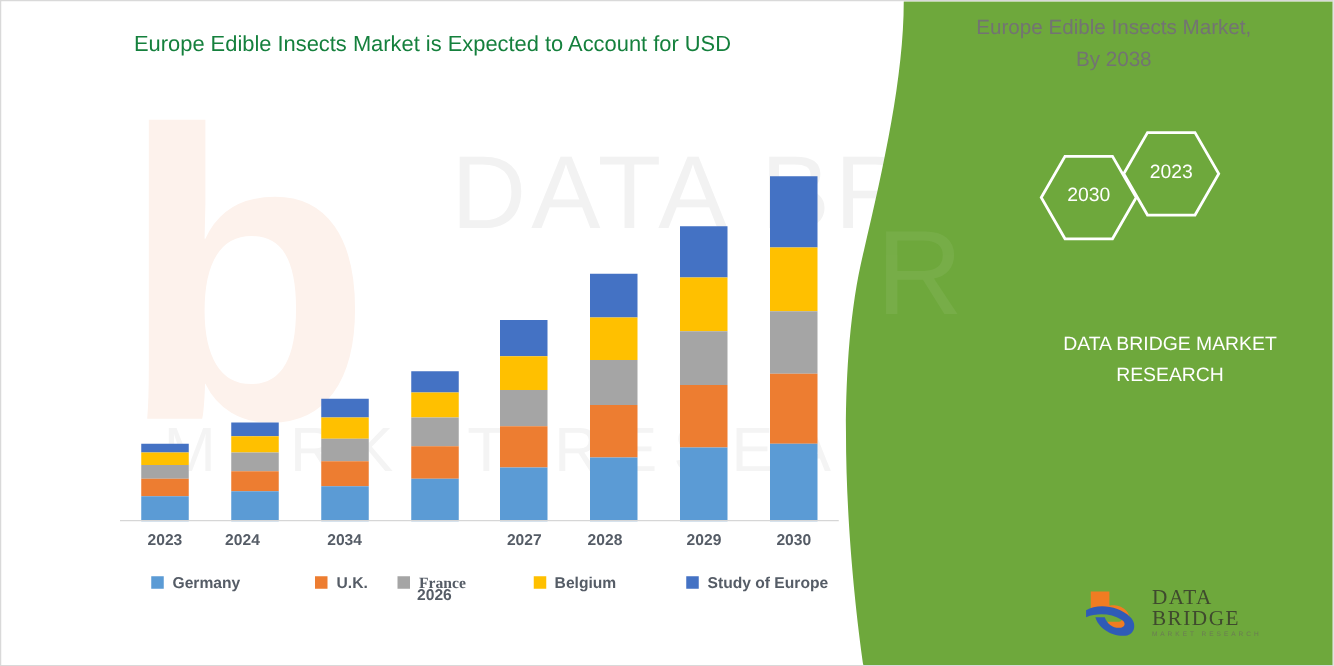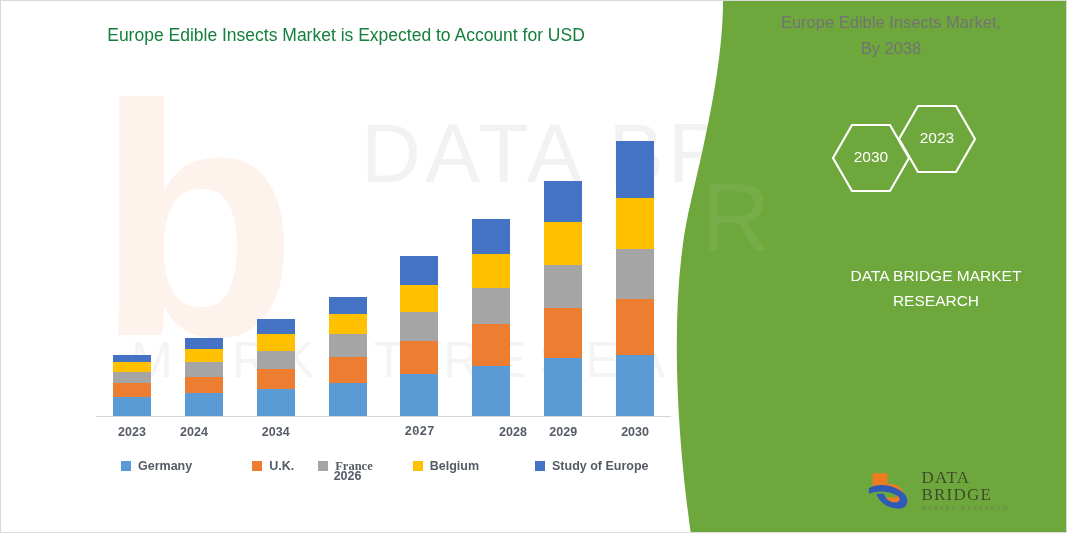--- a/index.html
+++ b/index.html
@@ -306,40 +306,40 @@
           <div class="seg" style="background: rgb(237, 125, 49); height: 20.3571%;"></div>
           <div class="seg" style="background: rgb(91, 155, 213); height: 22.5%;"></div>
         </div>
       </div>
     <div id="axis-line"></div>
     <div id="xlabels">
         <div class="xlabel" style="left: -0.0625px;">2023</div>
         <div class="xlabel" style="left: 62px;">2024</div>
         <div class="xlabel" style="left: 143.688px;">2034</div>
         <div class="xlabel" style="left: 215.562px; margin-top: 44px;">2026</div>
-        <div class="xlabel" style="left: 287.438px; font-family: Liberation Mono, monospace;">2027</div>
-        <div class="xlabel" style="left: 381px;">2028</div>
+        <div class="xlabel" style="left: 287.438px;">2027</div>
+        <div class="xlabel" style="left: 352px;">2028</div>
         <div class="xlabel" style="left: 431.188px;">2029</div>
         <div class="xlabel" style="left: 503.062px;">2030</div>
       </div>
 
     <div id="legend">
         <div class="legend-item" style="margin-left: 0px;">
           <span class="legend-swatch" style="background: rgb(91, 155, 213);"></span>
           <span>Germany</span>
         </div>
         <div class="legend-item" style="margin-left: 60px;">
           <span class="legend-swatch" style="background: rgb(237, 125, 49);"></span>
           <span>U.K.</span>
         </div>
         <div class="legend-item" style="margin-left: 24px; font-family: Liberation Serif, serif;">
           <span class="legend-swatch" style="background: rgb(165, 165, 165);"></span>
           <span>France</span>
         </div>
-        <div class="legend-item" style="margin-left: 40px;">
+        <div class="legend-item" style="margin-left: 54px;">
           <span class="legend-swatch" style="background: rgb(255, 192, 0);"></span>
           <span>Belgium</span>
         </div>
         <div class="legend-item" style="margin-left: 56px;">
           <span class="legend-swatch" style="background: rgb(68, 114, 196);"></span>
           <span>Study of Europe</span>
         </div>
       </div>
 
 

